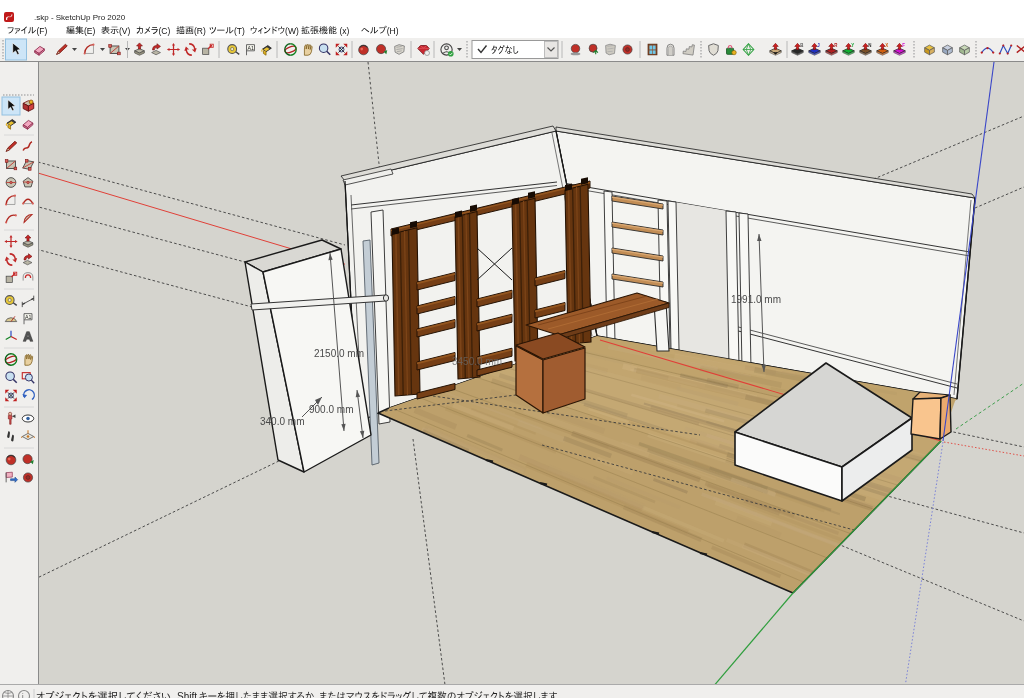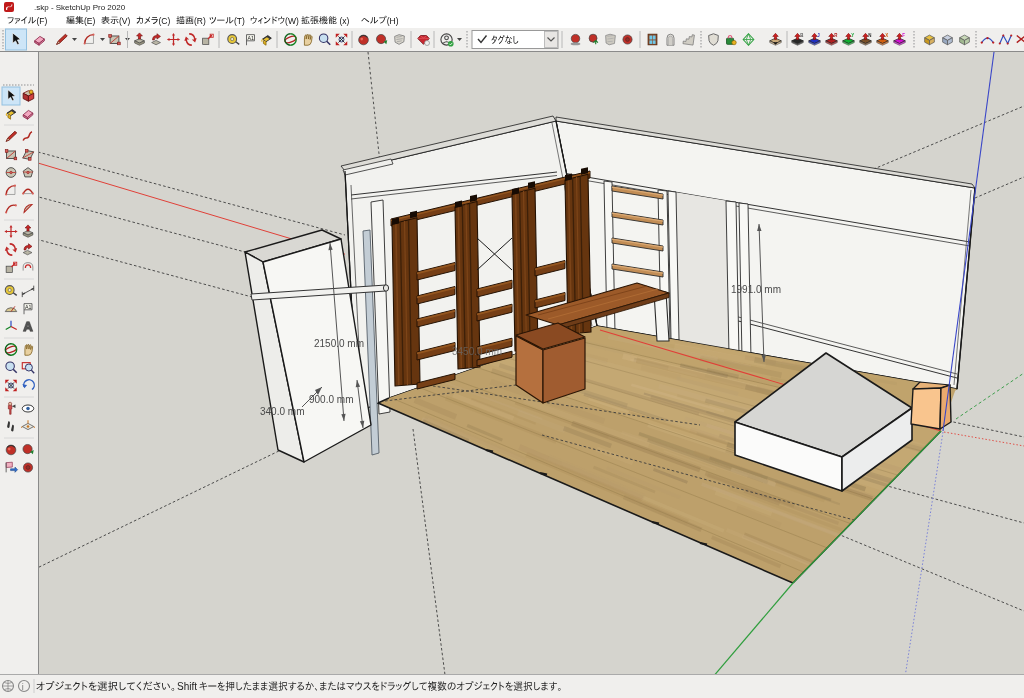--- a/index.html
+++ b/index.html
@@ -1,14 +1,14 @@
 <!DOCTYPE html>
 <html><head><meta charset="utf-8"><style>
 html,body{margin:0;padding:0;width:1024px;height:698px;overflow:hidden;background:#fff;font-family:"Liberation Sans",sans-serif;}
-#app{position:relative;width:1024px;height:600px;}
+#app{position:relative;width:1024px;height:600px;margin-top:10px;}
 </style></head><body>
 <div id="app">
 <svg width="1024" height="28" style="position:absolute;left:0;top:0">
       <rect width="1024" height="28" fill="#ffffff"></rect>
       <rect x="4" y="2" width="10" height="10" rx="2" fill="#c01a1a"></rect>
       <path d="M6.0 10 Q5.6 6.2 9 6.6 Q11.8 7 11.5 4.4 L12.3 4.3 Q12.6 7.4 9.2 7.1 Q6.8 6.9 7.3 9.8 Z" fill="#fff"></path>
       <text x="34" y="10" font-size="8" font-family="Liberation Sans, sans-serif" fill="#222">.skp - SketchUp Pro 2020</text>
       <path fill="#111" d="M13.2 17.5 13.6 17.8Q13.0 22.2 9.0 23.6L8.4 23.0Q12.1 21.9 12.8 18.1L7.7 18.2V17.5Z M19.8 18.5 20.2 18.9Q19.4 20.4 18.3 21.4L17.8 21.0Q18.8 20.1 19.3 19.1L14.8 19.3V18.6ZM15.1 23.3Q16.2 22.7 16.6 21.8Q16.8 21.3 16.8 19.8H17.5Q17.5 21.5 17.1 22.2Q16.7 23.1 15.5 23.8Z M24.4 23.8V19.5Q22.9 20.6 21.5 21.2L21.1 20.6Q24.2 19.3 26.3 16.6L26.9 17.0Q26.1 18.0 25.1 18.8V23.8Z M28.0 23.0Q29.4 22.1 29.7 20.7Q29.9 19.8 29.9 17.3H30.6V17.7V17.7Q30.6 20.3 30.2 21.4Q29.8 22.7 28.6 23.6ZM31.9 16.9H32.7V22.4Q34.4 21.4 35.5 19.7L36.0 20.3Q34.7 22.1 32.5 23.4L31.9 23.0Z"></path>
       <text x="36.4" y="23.5" font-size="8.5" font-family="Liberation Sans, sans-serif" fill="#111">(F)</text>
       <path fill="#111" d="M70.4 19.5Q70.4 19.7 70.4 20.1H74.3V23.5Q74.3 24.0 73.8 24.0Q73.6 24.0 73.4 24.0L73.3 23.4Q73.5 23.4 73.6 23.4Q73.8 23.4 73.8 23.2V22.2H73.1V23.9H72.6V22.2H71.9V23.9H71.4V22.2H70.8V24.1H70.3V21.1Q70.1 22.7 69.4 24.0L69.0 23.5Q69.6 22.6 69.7 21.4Q69.8 20.6 69.8 19.3V17.7H74.1V19.5ZM70.4 19.0H73.5V18.2H70.4ZM70.8 20.6V21.8H71.4V20.6ZM73.8 21.8V20.6H73.1V21.8ZM71.9 20.6V21.8H72.6V20.6ZM67.7 19.2Q67.1 18.3 66.4 17.7L66.8 17.3Q66.9 17.4 67.2 17.7Q67.7 16.9 68.1 16.0L68.7 16.3Q68.0 17.4 67.5 18.1Q67.8 18.3 68.0 18.7Q68.4 18.0 68.9 17.1L69.4 17.4Q68.6 18.8 67.8 19.9L68.0 19.9Q68.2 19.8 68.5 19.8Q68.8 19.8 68.9 19.8Q68.7 19.4 68.6 19.1L69.0 18.9Q69.4 19.5 69.8 20.5L69.2 20.8Q69.1 20.4 69.1 20.2Q68.7 20.3 68.3 20.3V24.1H67.8V20.4L67.7 20.4Q67.1 20.5 66.6 20.5L66.4 19.9Q66.5 19.9 66.8 19.9Q67.0 19.9 67.2 19.9Q67.3 19.7 67.5 19.4Q67.6 19.2 67.7 19.2ZM66.5 23.2Q66.8 22.3 66.8 21.0L67.4 21.1Q67.3 22.5 67.0 23.5ZM68.9 22.7Q68.8 21.8 68.5 21.1L69.0 20.9Q69.3 21.6 69.4 22.4ZM69.5 16.5H74.4V17.0H69.5Z M79.2 17.0Q79.5 16.4 79.6 16.0L80.3 16.2Q80.1 16.6 79.8 17.0H82.9V17.5H79.8V18.0H82.4V18.5H79.8V19.0H82.4V19.5H79.8V20.1H83.1V20.6H79.8V21.2H83.4V21.7H80.3Q81.5 22.7 83.6 23.3L83.1 23.9Q81.0 23.2 79.8 21.9V24.1H79.1V22.0Q77.9 23.4 75.8 24.1L75.4 23.5Q77.5 23.0 78.7 21.7H75.6V21.2H79.1V20.6H76.7V18.2Q76.3 18.8 75.8 19.2L75.4 18.8Q76.7 17.6 77.3 16.0L77.9 16.1Q77.7 16.6 77.5 17.0ZM77.3 17.5V18.0H79.2V17.5ZM77.3 18.5V19.0H79.2V18.5ZM77.3 19.5V20.1H79.2V19.5Z"></path>

